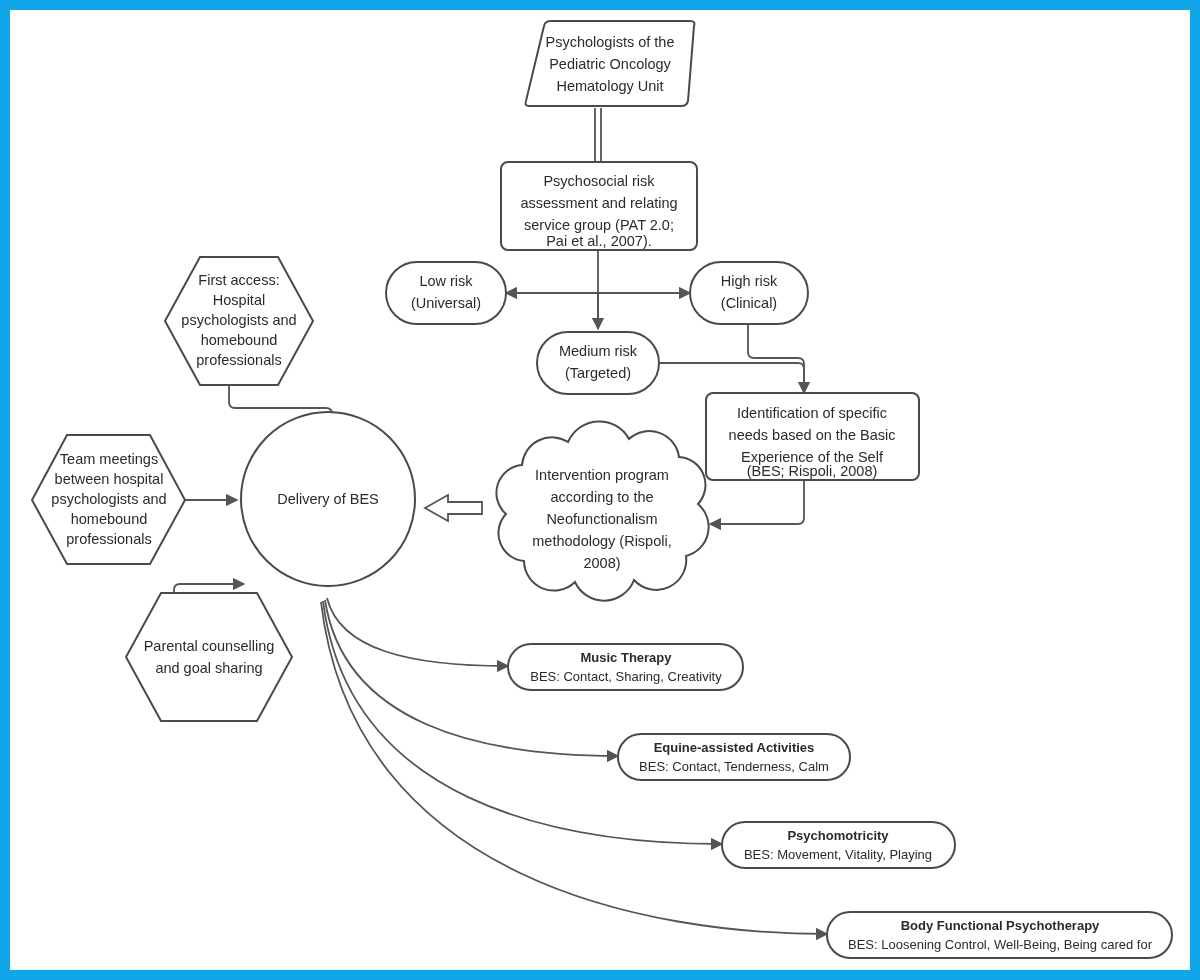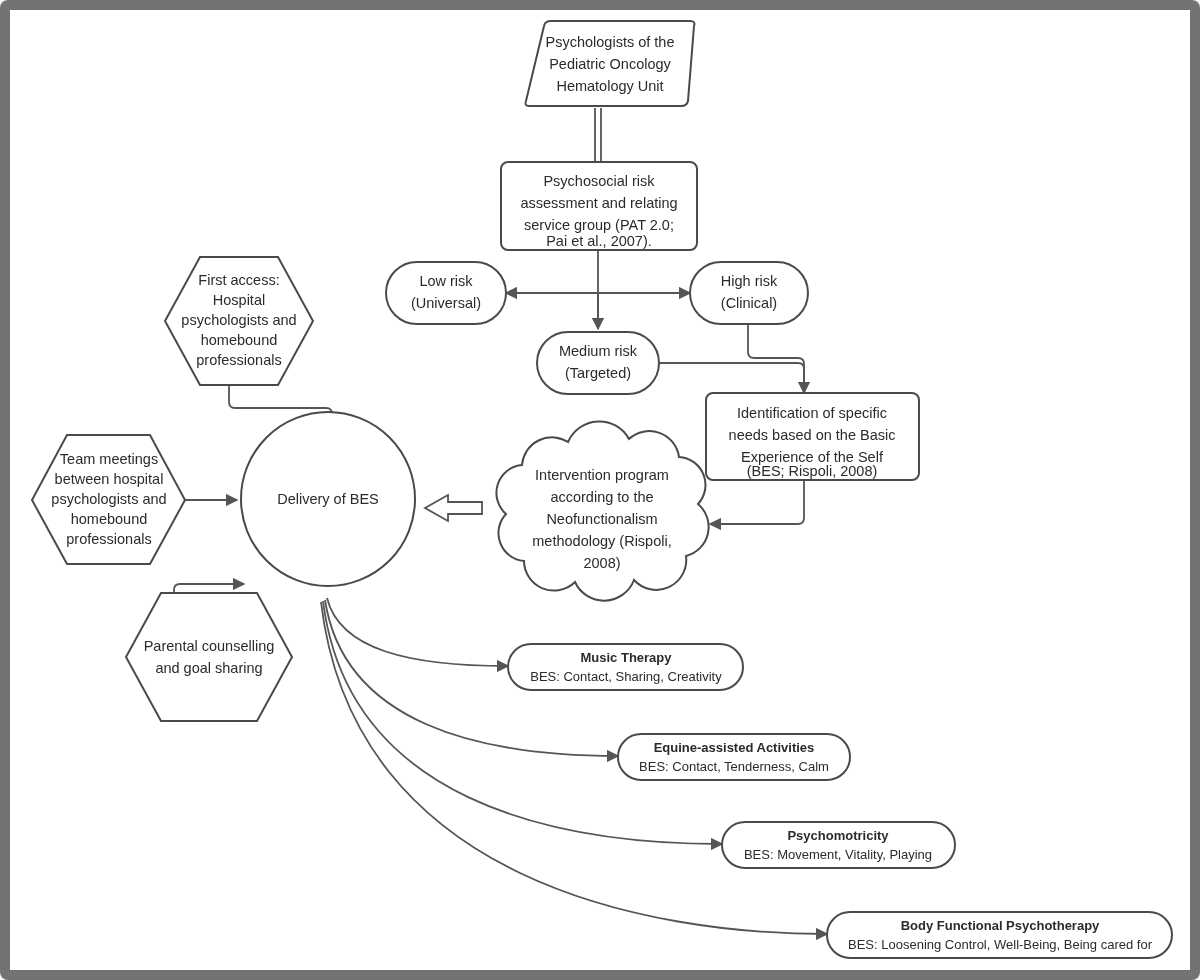--- a/index.html
+++ b/index.html
@@ -4,24 +4,23 @@
 <style>
   html, body {
     margin: 0;
     padding: 0;
     background: #f7f8fa;
   }
   #page {
     position: relative;
     width: 1200px;
     height: 980px;
-    background: #737373;
+    background: #0ea5e9;
     font-family: "Liberation Sans", sans-serif;
     overflow: hidden;
-    border-radius: 8px;
   }
   #canvas {
     position: absolute;
     left: 10px;
     top: 10px;
     width: 1180px;
     height: 960px;
     background: #ffffff;
   }
   svg.flow {

